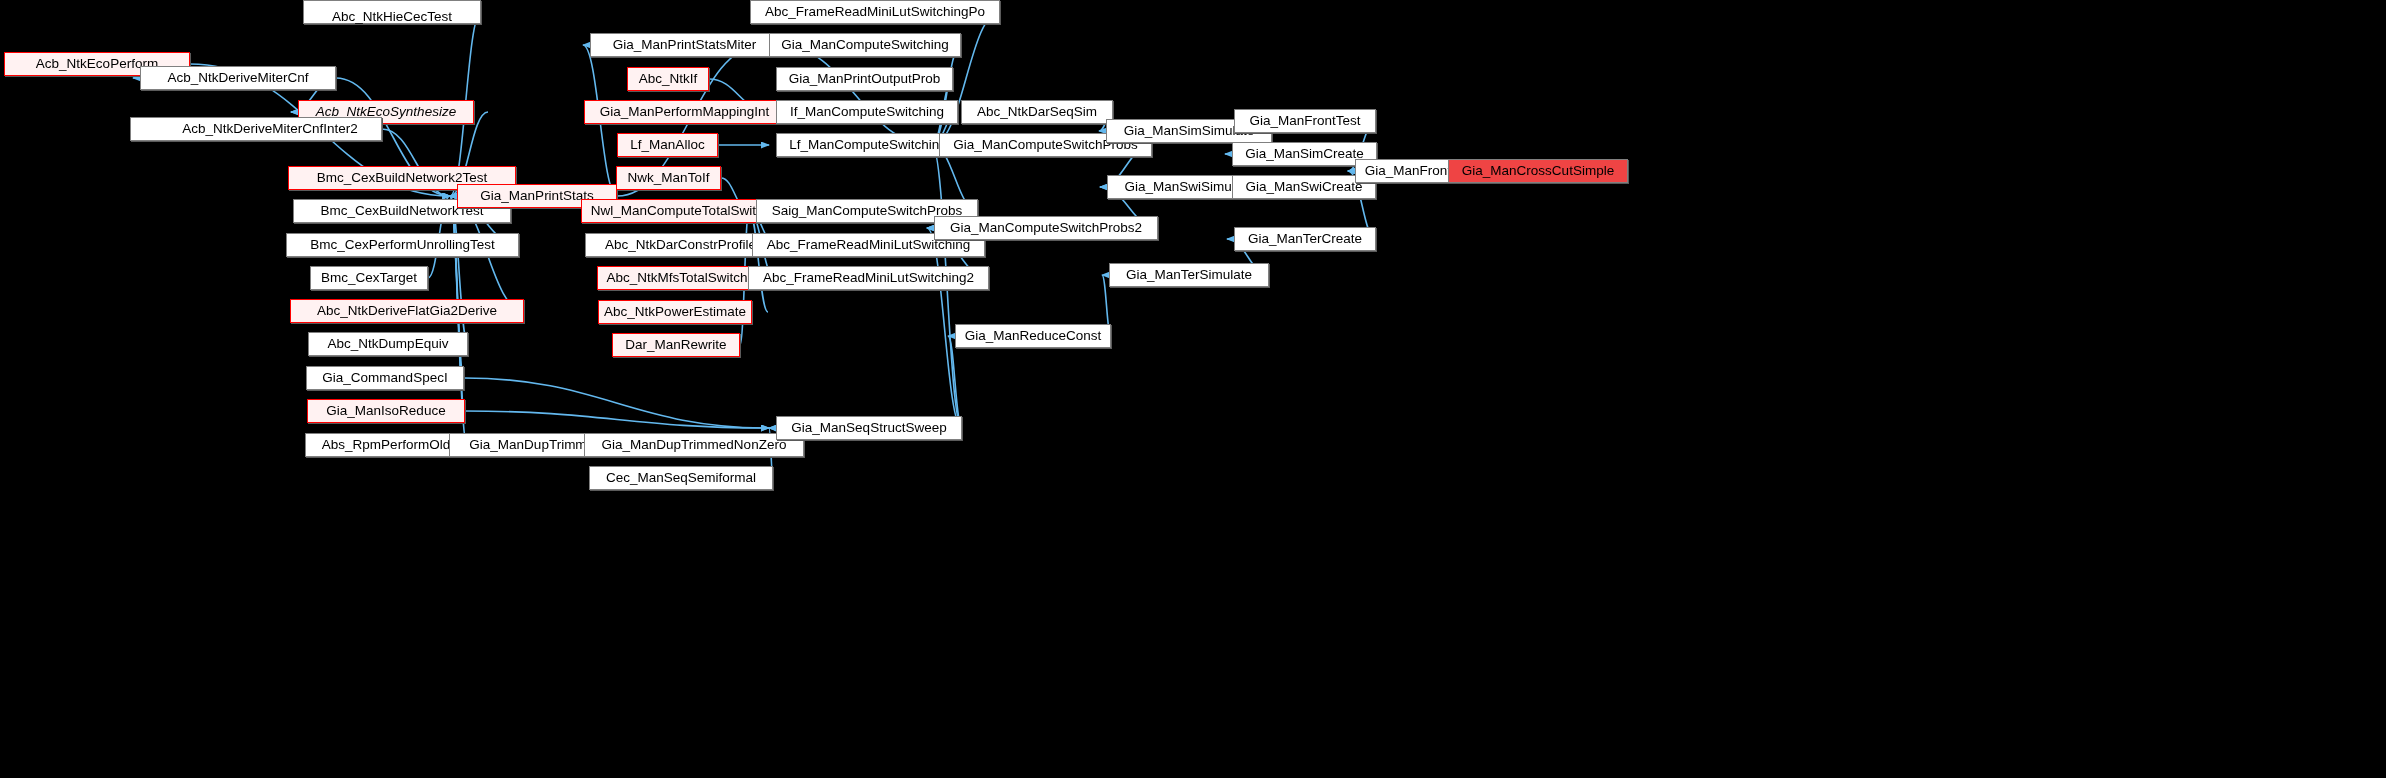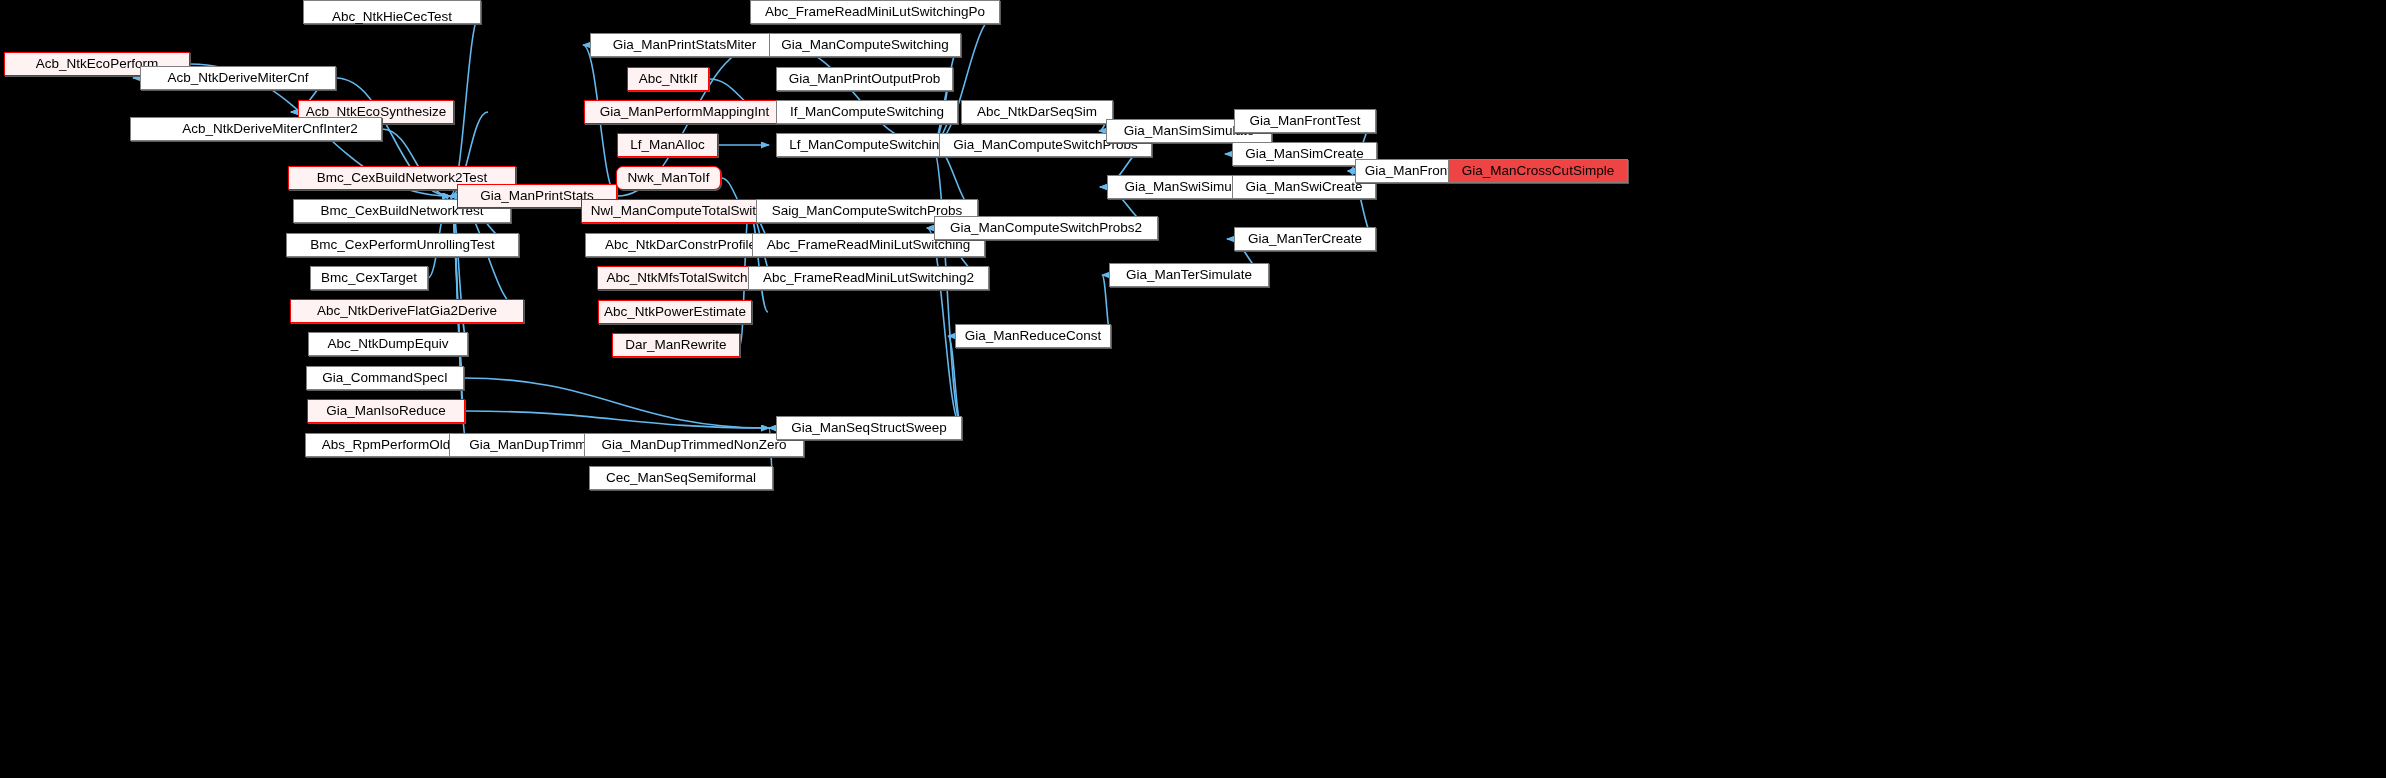--- a/index.html
+++ b/index.html
@@ -88,21 +88,21 @@
   <div id="node-layer">
       <div class="node red" style="left: 4px; top: 52px; width: 186px;">
         <span>Acb_NtkEcoPerform</span>
       </div>
       <div class="node" style="left: 140px; top: 66px; width: 196px;">
         <span>Acb_NtkDeriveMiterCnf</span>
       </div>
       <div class="node" style="left: 303px; top: 0px; width: 178px; align-items: flex-end;">
         <span>Abc_NtkHieCecTest</span>
       </div>
-      <div class="node red" style="left: 298px; top: 100px; width: 156px;">
+      <div class="node red" style="left: 298px; top: 100px; width: 176px; font-style: italic;">
         <span>Acb_NtkEcoSynthesize</span>
       </div>
       <div class="node" style="left: 130px; top: 117px; width: 252px; padding-left: 28px;">
         <span>Acb_NtkDeriveMiterCnfInter2</span>
       </div>
       <div class="node red" style="left: 288px; top: 166px; width: 228px;">
         <span>Bmc_CexBuildNetwork2Test</span>
       </div>
       <div class="node" style="left: 293px; top: 199px; width: 218px;">
         <span>Bmc_CexBuildNetworkTest</span>
@@ -139,21 +139,21 @@
       </div>
       <div class="node red" style="left: 627px; top: 67px; width: 82px;">
         <span>Abc_NtkIf</span>
       </div>
       <div class="node red" style="left: 584px; top: 100px; width: 201px;">
         <span>Gia_ManPerformMappingInt</span>
       </div>
       <div class="node red" style="left: 617px; top: 133px; width: 101px;">
         <span>Lf_ManAlloc</span>
       </div>
-      <div class="node red" style="left: 616px; top: 166px; width: 105px; border-radius: 7px;">
+      <div class="node red" style="left: 616px; top: 166px; width: 105px;">
         <span>Nwk_ManToIf</span>
       </div>
       <div class="node red" style="left: 581px; top: 199px; width: 217px;">
         <span>Nwl_ManComputeTotalSwitching</span>
       </div>
       <div class="node" style="left: 585px; top: 233px; width: 191px;">
         <span>Abc_NtkDarConstrProfile</span>
       </div>
       <div class="node red" style="left: 597px; top: 266px; width: 178px;">
         <span>Abc_NtkMfsTotalSwitching</span>

